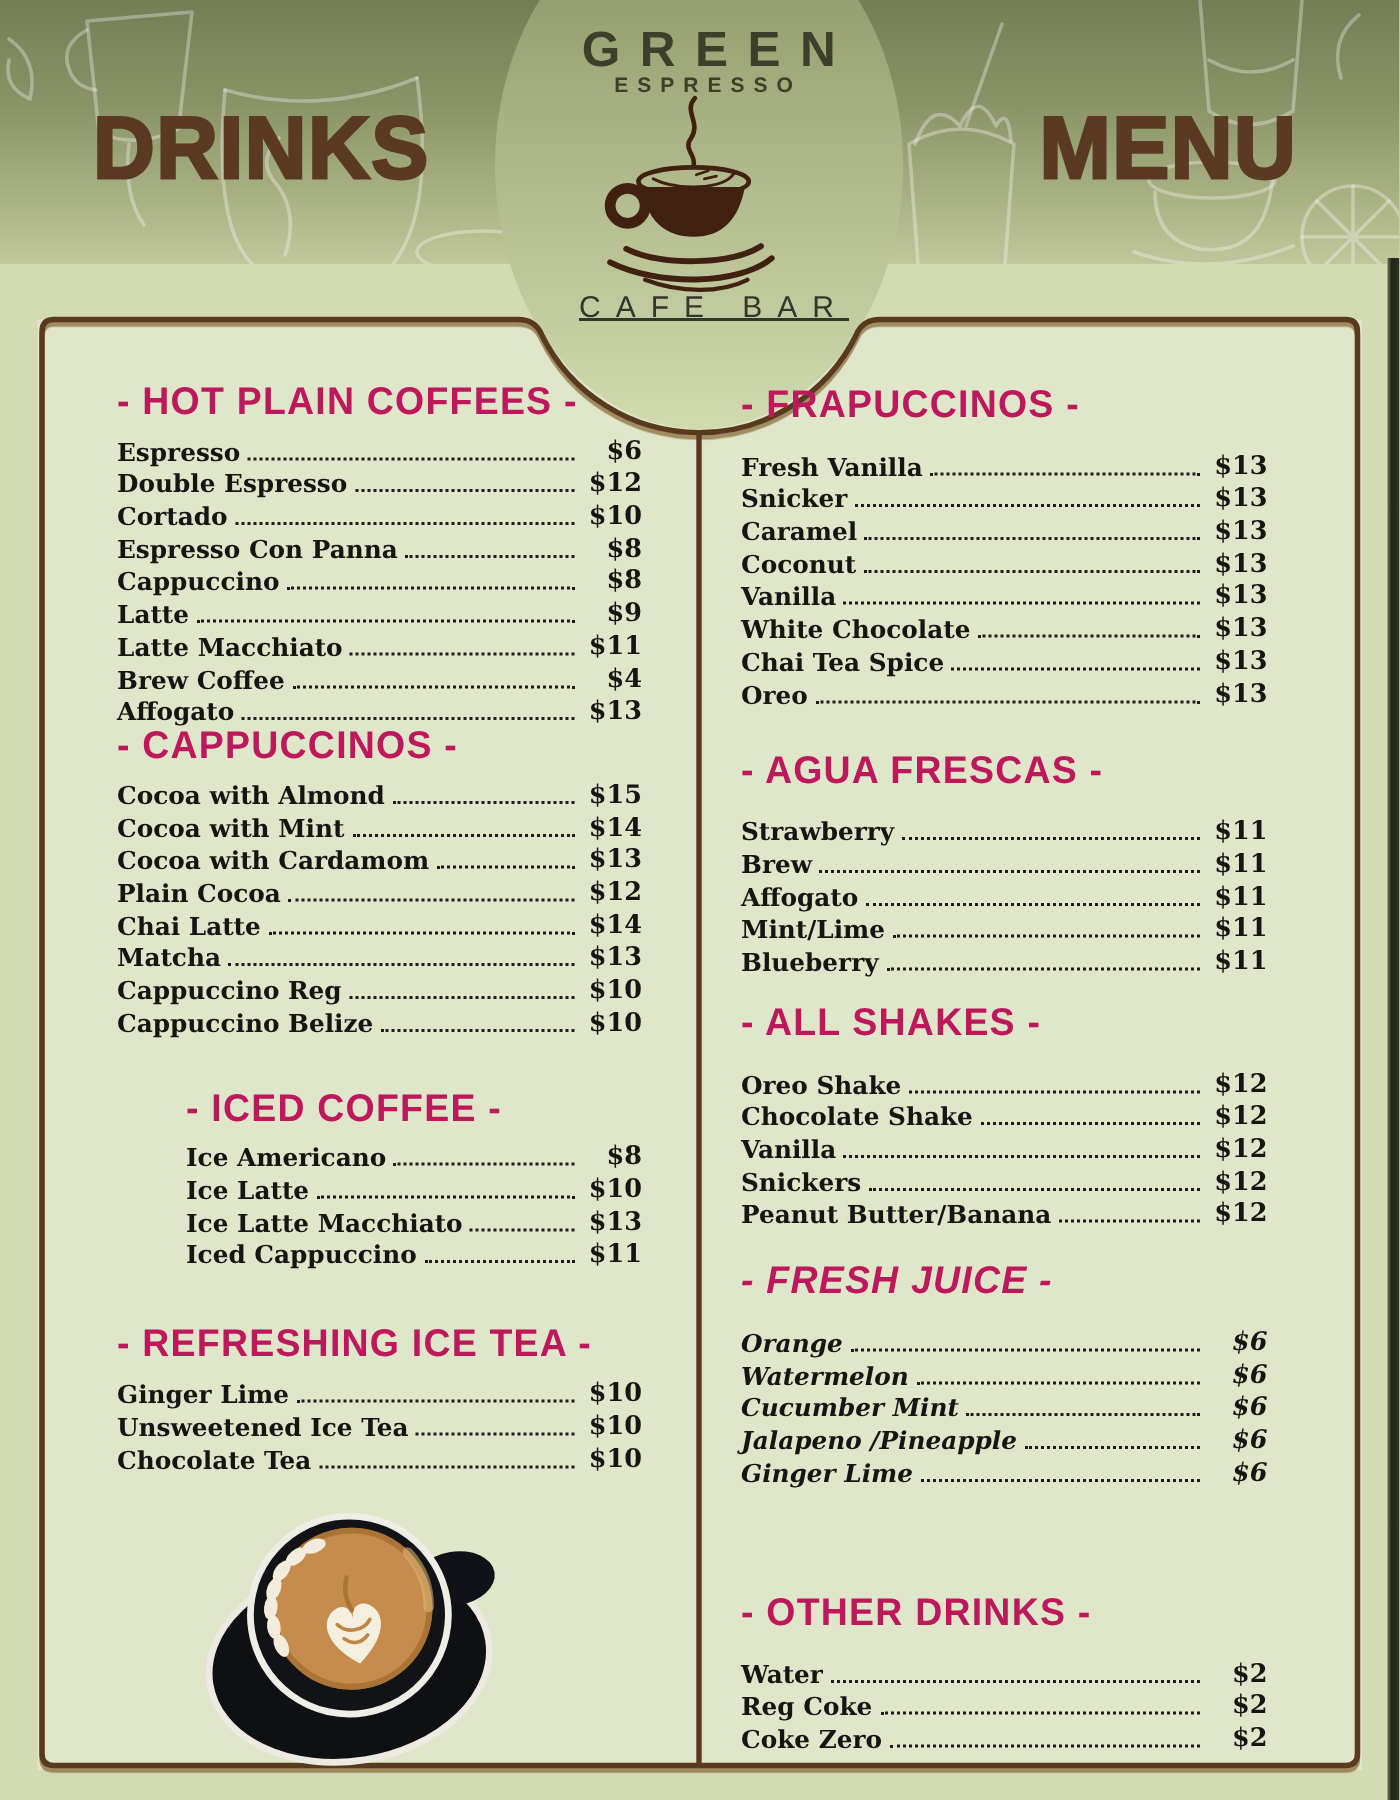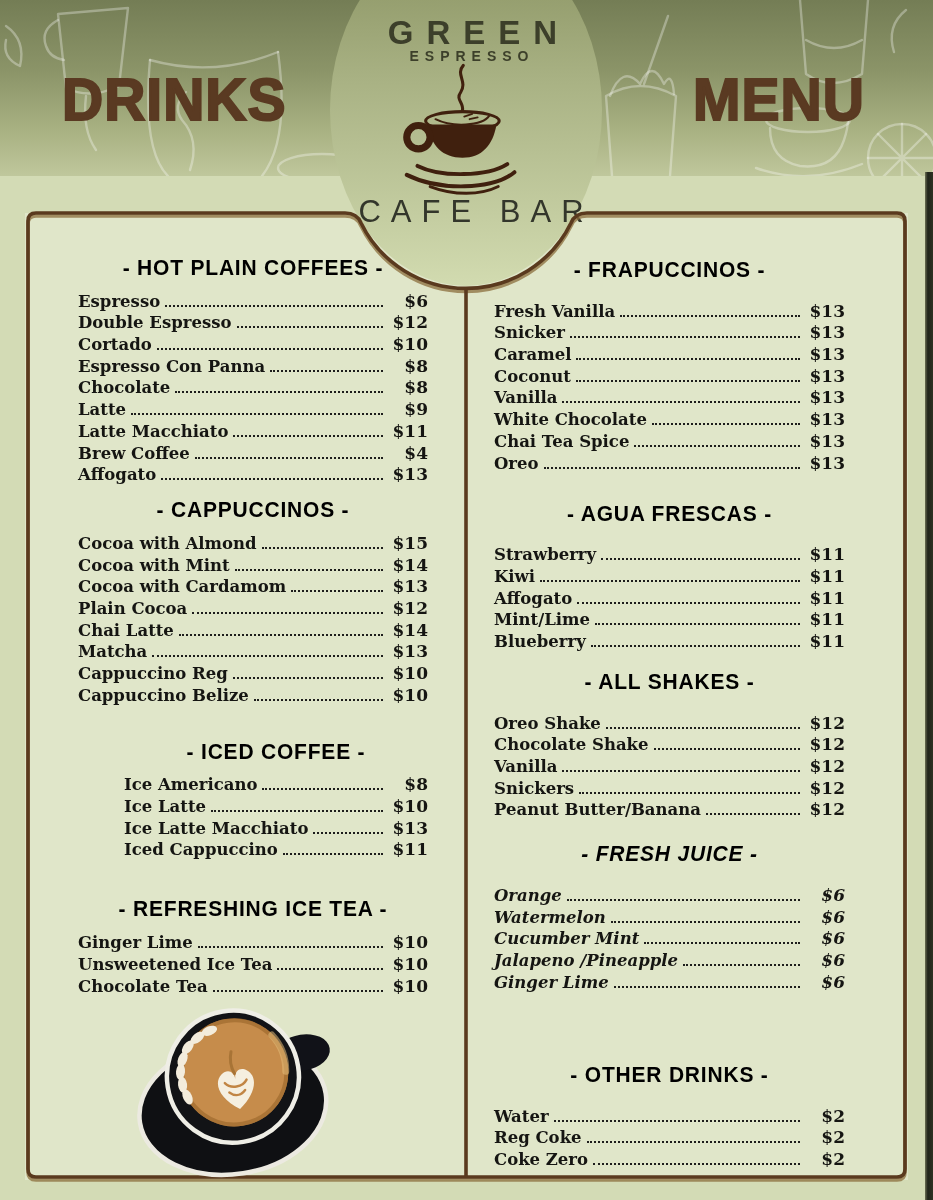--- a/index.html
+++ b/index.html
@@ -17,45 +17,45 @@
   .drinks{left:62px;}
   .menu{left:693px;}
 
   
   .medallion{position:absolute;left:330px;top:-66px;width:272px;height:352px;border-radius:50%;
              background:linear-gradient(180deg,#87905f 0%,#a9b284 42%,#d2dbb0 100%);}
   .brand{position:absolute;left:330px;width:272px;text-align:center;color:#3c3f2a;
          font-family:"Liberation Sans",sans-serif;}
   .brand-name{top:14px;font-size:33px;font-weight:600;letter-spacing:13px;padding-left:13px;}
   .brand-sub{top:48px;font-size:14px;font-weight:700;letter-spacing:6px;padding-left:6px;color:#3c3f2a;}
-  .brand-tag{top:194px;font-size:31px;font-weight:500;letter-spacing:10px;padding-left:10px;color:#33362b;}
+  .brand-tag{top:194px;font-size:20px;font-weight:500;letter-spacing:10px;padding-left:10px;color:#33362b;text-decoration:underline;}
   .logo{position:absolute;left:376px;top:60px;}
 
   
   .board{position:absolute;left:25px;top:213px;width:883px;height:967px;background:#e0e6c9;}
   .frame{position:absolute;left:0;top:0;}
 
   
   .edge{position:absolute;right:0;top:172px;width:8px;height:1028px;
         background:linear-gradient(90deg,#6b7053 0%,#20241a 35%,#2e3323 100%);}
 
   
   .col{position:absolute;color:#151512;}
   .col-left{left:78px;top:255px;width:350px;}
   .col-right{left:494px;top:257px;width:351px;}
-  .sec-title{font-family:"Liberation Sans",sans-serif;font-weight:800;font-size:21px;
-             letter-spacing:.8px;color:#000000;text-align:center;line-height:26px;
+  .sec-title{font-family:"Liberation Sans",sans-serif;font-weight:800;font-size:25px;
+             letter-spacing:.8px;color:#be185d;line-height:26px;
              transform:scaleY(1.03);white-space:nowrap;}
   .items{margin-top:8px;}
   .col-right .items{margin-top:16px;}
   .row{display:flex;align-items:flex-end;height:21.7px;}
   .nm{font-weight:700;font-size:16.5px;white-space:nowrap;}
   .leader{flex:1;border-bottom:2px dotted #1d1d1b;margin:0 5px 4px 5px;min-width:12px;}
   .pr{font-weight:700;font-size:17px;min-width:40px;text-align:right;white-space:nowrap;}
-  .col-left .section:nth-child(2){margin-top:13px;}
+  .col-left .section:nth-child(2){}
   .col-left .section:nth-child(3){margin-top:34px;margin-left:46px;}
   .col-left .section:nth-child(4){margin-top:37px;}
   .col-right .section:nth-child(2){margin-top:28px;}
   .col-right .section:nth-child(3){margin-top:18px;}
   .col-right .section:nth-child(4){margin-top:22px;font-style:italic;}
   .col-right .section:nth-child(5){margin-top:70px;}
 
   .latte-photo{position:absolute;left:122px;top:1002px;}
 </style>
 </head>
@@ -150,21 +150,21 @@
             <span class="nm">Cortado</span>
             <span class="leader"></span>
             <span class="pr">$10</span>
           </div>
           <div class="row">
             <span class="nm">Espresso Con Panna</span>
             <span class="leader"></span>
             <span class="pr">$8</span>
           </div>
           <div class="row">
-            <span class="nm">Chocolate</span>
+            <span class="nm">Cappuccino</span>
             <span class="leader"></span>
             <span class="pr">$8</span>
           </div>
           <div class="row">
             <span class="nm">Latte</span>
             <span class="leader"></span>
             <span class="pr">$9</span>
           </div>
           <div class="row">
             <span class="nm">Latte Macchiato</span>
@@ -322,21 +322,21 @@
       </div>
       <div class="section">
         <div class="sec-title">- AGUA FRESCAS -</div>
         <div class="items">
           <div class="row">
             <span class="nm">Strawberry</span>
             <span class="leader"></span>
             <span class="pr">$11</span>
           </div>
           <div class="row">
-            <span class="nm">Kiwi</span>
+            <span class="nm">Brew</span>
             <span class="leader"></span>
             <span class="pr">$11</span>
           </div>
           <div class="row">
             <span class="nm">Affogato</span>
             <span class="leader"></span>
             <span class="pr">$11</span>
           </div>
           <div class="row">
             <span class="nm">Mint/Lime</span>

